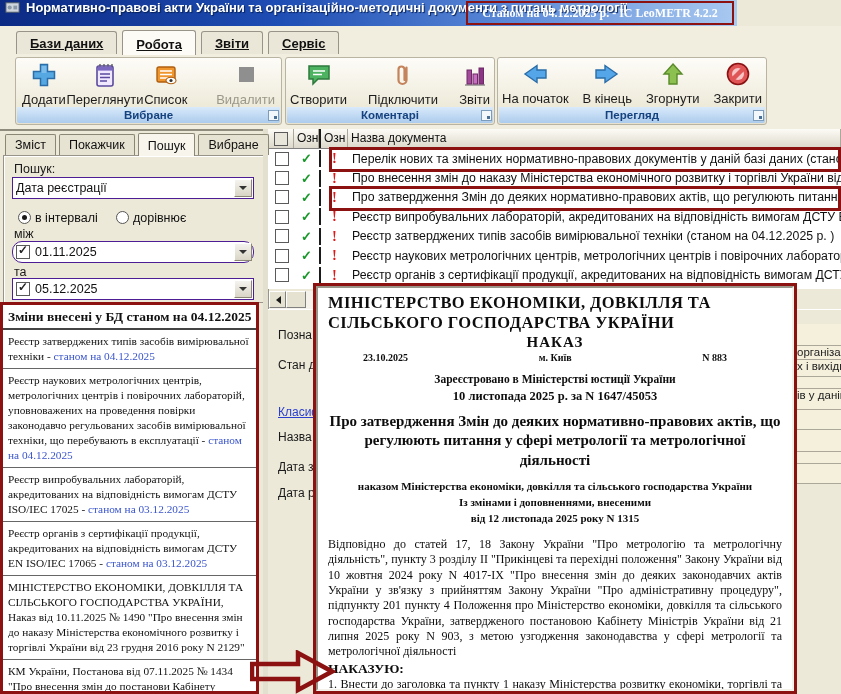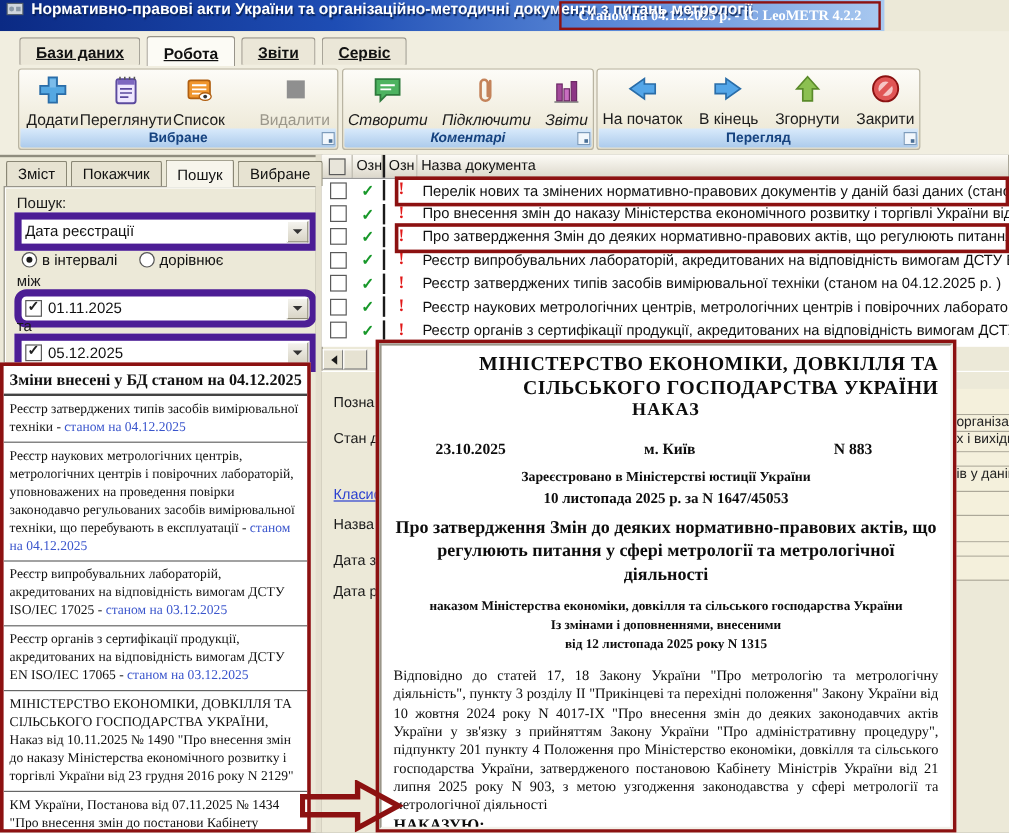--- a/index.html
+++ b/index.html
@@ -35,21 +35,21 @@
   .rbtn .ricon{width:30px;height:28px;margin:0 auto;}
   .rbtn.disabled{color:#9b978b;margin-left:28px;}
   
   .stabs{position:absolute;left:5px;top:132px;display:flex;gap:3px;align-items:flex-end;z-index:2;}
   .stab{padding:3px 9px;font-size:12.5px;border:1px solid #8a8775;border-bottom:none;
     border-radius:2px 2px 0 0;background:#e7e3d2;}
   .stab.active{background:#f7f5ec;padding-top:5px;position:relative;top:1px;font-weight:normal;}
   .search-pane{position:absolute;left:3px;top:155px;width:259px;height:146px;
     border:1px solid #98948a;background:#ece9d8;box-shadow:inset 1px 1px 0 #fff;}
   .sp-label{position:absolute;font-size:12.5px;color:#1a1a1a;}
-  .combo{position:absolute;height:20px;background:#fff;border:6px solid #4c1d95;display:flex;align-items:center;justify-content:center;}
+  .combo{position:absolute;height:20px;background:#fff;border:1px solid #4c1d95;display:flex;align-items:center;justify-content:center;}
   .combo-text{flex:1;font-size:12.5px;padding:0 3px;white-space:nowrap;overflow:hidden;}
   .combo-btn{width:16px;height:16px;margin:1px;background:linear-gradient(#f4f3ee,#d9d5c6);
     border:1px solid;border-color:#fff #8a8775 #8a8775 #fff;display:flex;align-items:center;justify-content:center;}
   .tri-down{width:0;height:0;border:4px solid transparent;border-top:4px solid #333;margin-top:4px;}
   .cb13{width:12px;height:12px;border:1px solid #5a5a5a;background:#fff;margin:0 2px 0 3px;position:relative;flex:0 0 auto;}
   .cb13.checked::after{content:"✓";position:absolute;left:1px;top:-3px;font-size:12px;font-weight:bold;color:#222;}
   .radio{width:11px;height:11px;border-radius:50%;border:1px solid #555;background:#fff;display:inline-block;
     vertical-align:-2px;margin-right:4px;position:relative;}
   .radio.sel::after{content:"";position:absolute;left:3px;top:3px;width:5px;height:5px;border-radius:50%;background:#1a1a1a;}
   .radio-label{font-size:12.5px;}
@@ -91,23 +91,23 @@
   .df-label{position:absolute;left:10px;font-size:12px;color:#1a1a1a;white-space:nowrap;}
   .df-link{color:#2a3fd0;text-decoration:underline;}
   .fr-strip{position:absolute;right:0;top:14px;width:46px;}
   .fr-row{background:#f4f0dc;border-bottom:1px solid #aca899;font-size:11.5px;color:#222;
     overflow:hidden;white-space:nowrap;padding-left:2px;box-sizing:border-box;}
   
   .docview{position:absolute;left:313px;top:283px;width:484px;height:411px;border:3px solid #8c1111;
     background:#fff;z-index:5;box-sizing:border-box;overflow:hidden;}
   .dv-inner{position:absolute;inset:0;border:2px solid;border-color:#9a9689 #f3f1ea #f3f1ea #9a9689;
     padding:5px 10px 0 10px;font-family:"Liberation Serif",serif;color:#0d0d0d;overflow:hidden;}
-  .dv-org{font-weight:bold;font-size:16.5px;text-align:right;line-height:1.22;letter-spacing:.4px;}
+  .dv-org{font-weight:bold;font-size:16.5px;text-align:left;line-height:1.22;letter-spacing:.4px;}
   .dv-nakaz{font-weight:bold;font-size:15px;text-align:center;margin-top:1px;letter-spacing:1px;}
-  .dv-meta{display:flex;justify-content:space-between;font-weight:bold;font-size:13px;padding:0 55px 0 35px;margin-top:15px;}
+  .dv-meta{display:flex;justify-content:space-between;font-weight:bold;font-size:10px;padding:0 55px 0 35px;margin-top:1px;}
   .dv-reg{text-align:center;font-weight:bold;font-size:11.5px;margin-top:9px;line-height:1.35;}
   .dv-reg2{font-size:12.5px;}
   .dv-title{font-weight:bold;font-size:15px;text-align:center;margin-top:7px;line-height:1.3;}
   .dv-amend{text-align:center;font-weight:bold;font-size:11px;margin-top:9px;line-height:1.45;}
   .dv-body{font-size:12px;text-align:justify;margin-top:10px;line-height:1.28;}
   .dv-nakazuyu{font-weight:bold;font-size:13.5px;margin-top:1px;}
   
   .annot-arrow{position:absolute;left:250px;top:650px;z-index:8;}
 </style>
 </head>
@@ -164,21 +164,21 @@
           <svg class="ricon" viewBox="0 0 28 28">
             <rect x="7" y="6" width="15" height="15" fill="#8f8f8f"></rect>
           </svg>
           <div>Видалити</div>
         </div>
       </div>
       <div class="rgroup-caption">Вибране</div>
       <div class="launcher"></div>
     </div>
 
-    <div class="rgroup" style="left:285px;width:208px;font-style:italic;">
+    <div class="rgroup" style="left:285px;width:208px;">
       <div class="rbtns" style="padding:0 4px;">
         <div class="rbtn">
           <svg class="ricon" viewBox="0 0 28 28">
             <path d="M4 5h20v13H13l-5 5v-5H4z" fill="#4db360" stroke="#2e7a3c" stroke-width="1.5"></path>
             <path d="M8 10h12M8 13.5h9" stroke="#fff" stroke-width="1.6"></path>
           </svg>
           <div>Створити</div>
         </div>
         <div class="rbtn">
           <svg class="ricon" viewBox="0 0 28 28">

